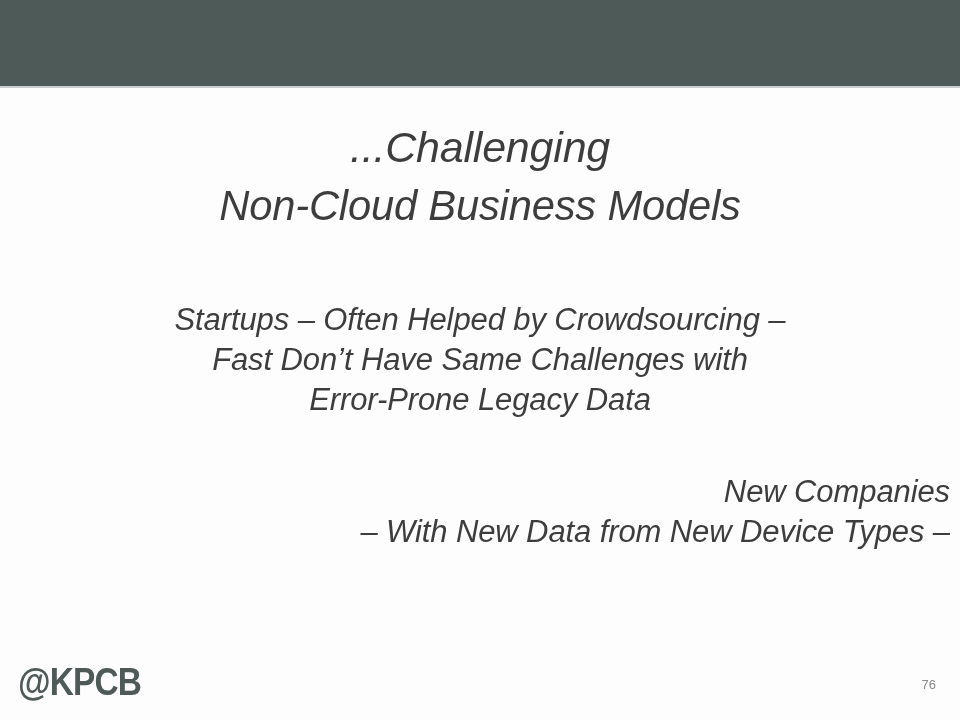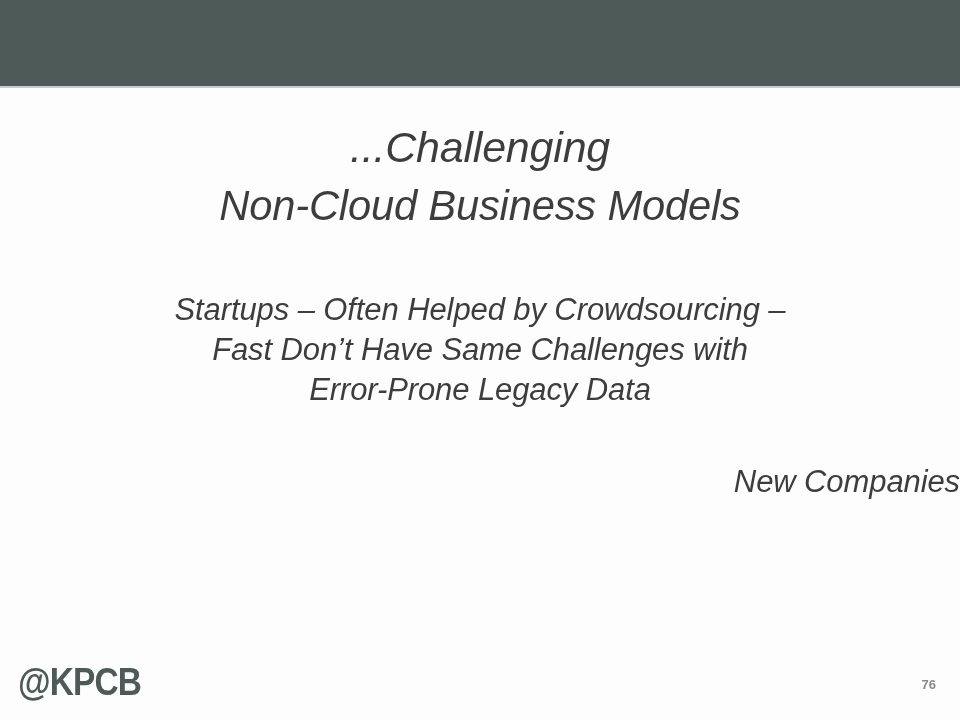--- a/index.html
+++ b/index.html
@@ -67,21 +67,21 @@
 
   
   .body-block {
     position: absolute;
     top: 290px;
     left: 0;
     width: 960px;
     text-align: center;
   }
   .para {
-    margin: 0;
+    margin: 10px;
   }
   .para + .para {
     margin-top: 52px;
     text-align: right;
   }
   .body-line {
     display: block;
     font-style: italic;
     font-weight: 400;
     font-size: 31px;
@@ -102,21 +102,21 @@
     transform: scaleX(0.88);
     transform-origin: left bottom;
     line-height: 40px;
     font-family: "Liberation Sans", sans-serif;
   }
   .page-number {
     position: absolute;
     right: 24px;
     bottom: 28px;
     font-size: 13px;
-    font-weight: 700;
+    font-weight: 400;
     color: #8a8a8a;
     line-height: 14px;
   }
 </style>
 </head>
 <body>
 
 <div class="slide">
 
   <div class="header-band"></div>
@@ -130,20 +130,21 @@
   <div class="body-block">
 
     <div class="para">
       <span class="body-line">Startups – Often Helped by Crowdsourcing –</span>
       <span class="body-line">Fast Don’t Have Same Challenges with</span>
       <span class="body-line">Error-Prone Legacy Data</span>
     </div>
 
     <div class="para">
       <span class="body-line">New Companies</span>
+      <span class="body-line">– With New Data from New Device Types –</span>
     </div>
 
   </div>
 
   <div class="logo">@KPCB</div>
 
   <div class="page-number">76</div>
 
 </div>
 

